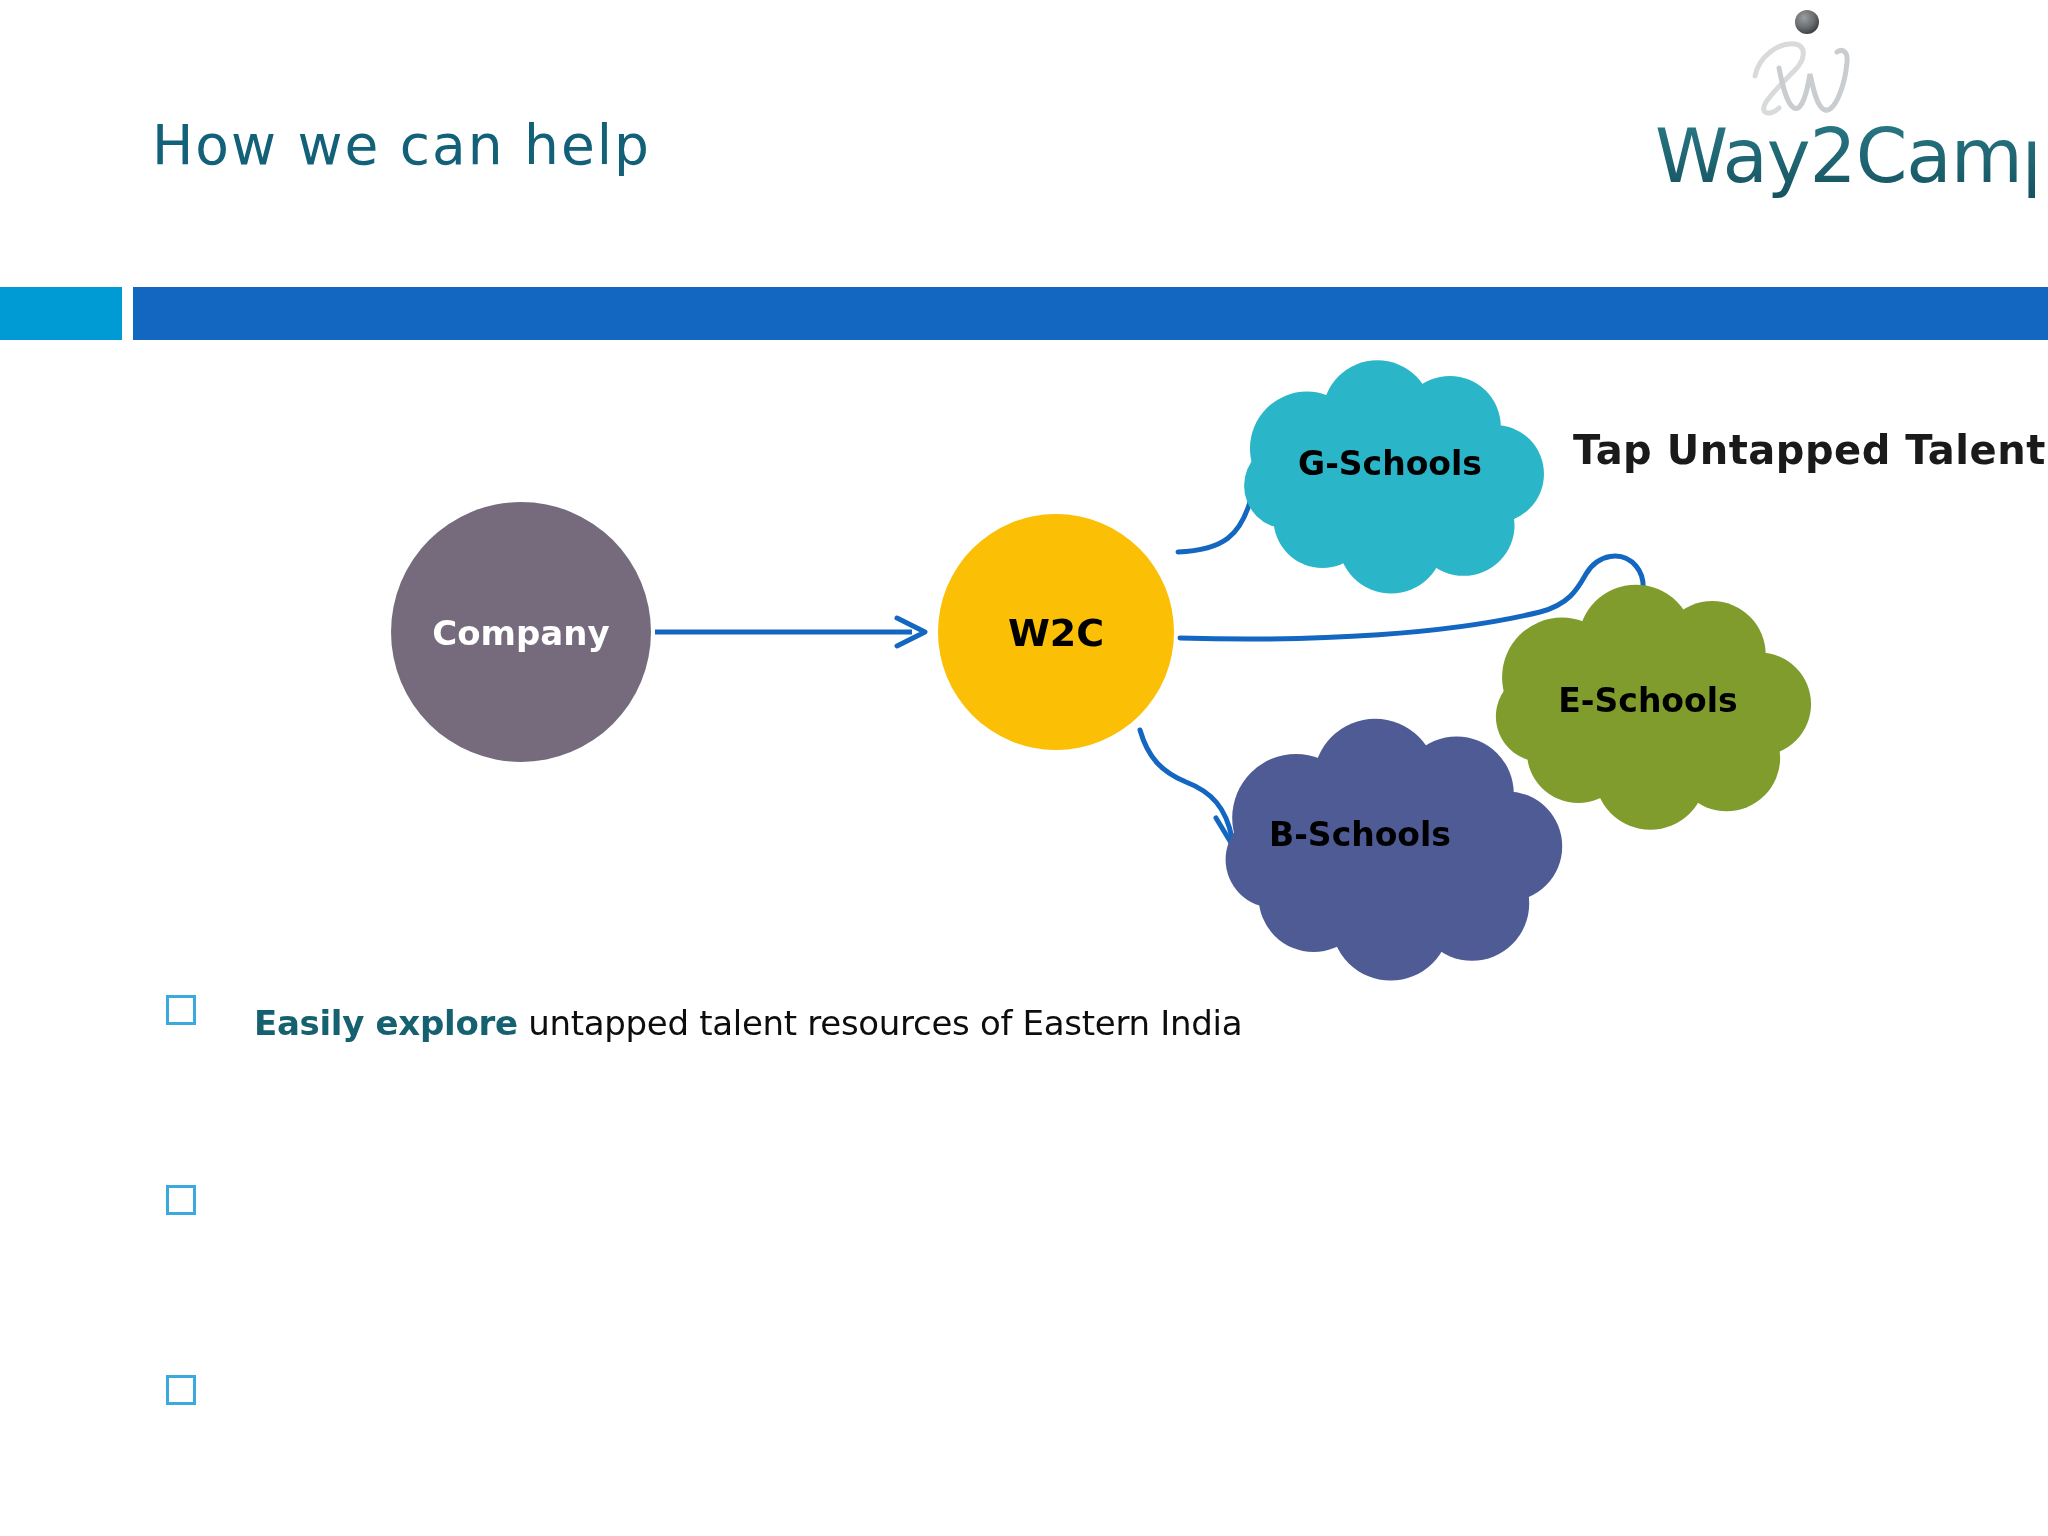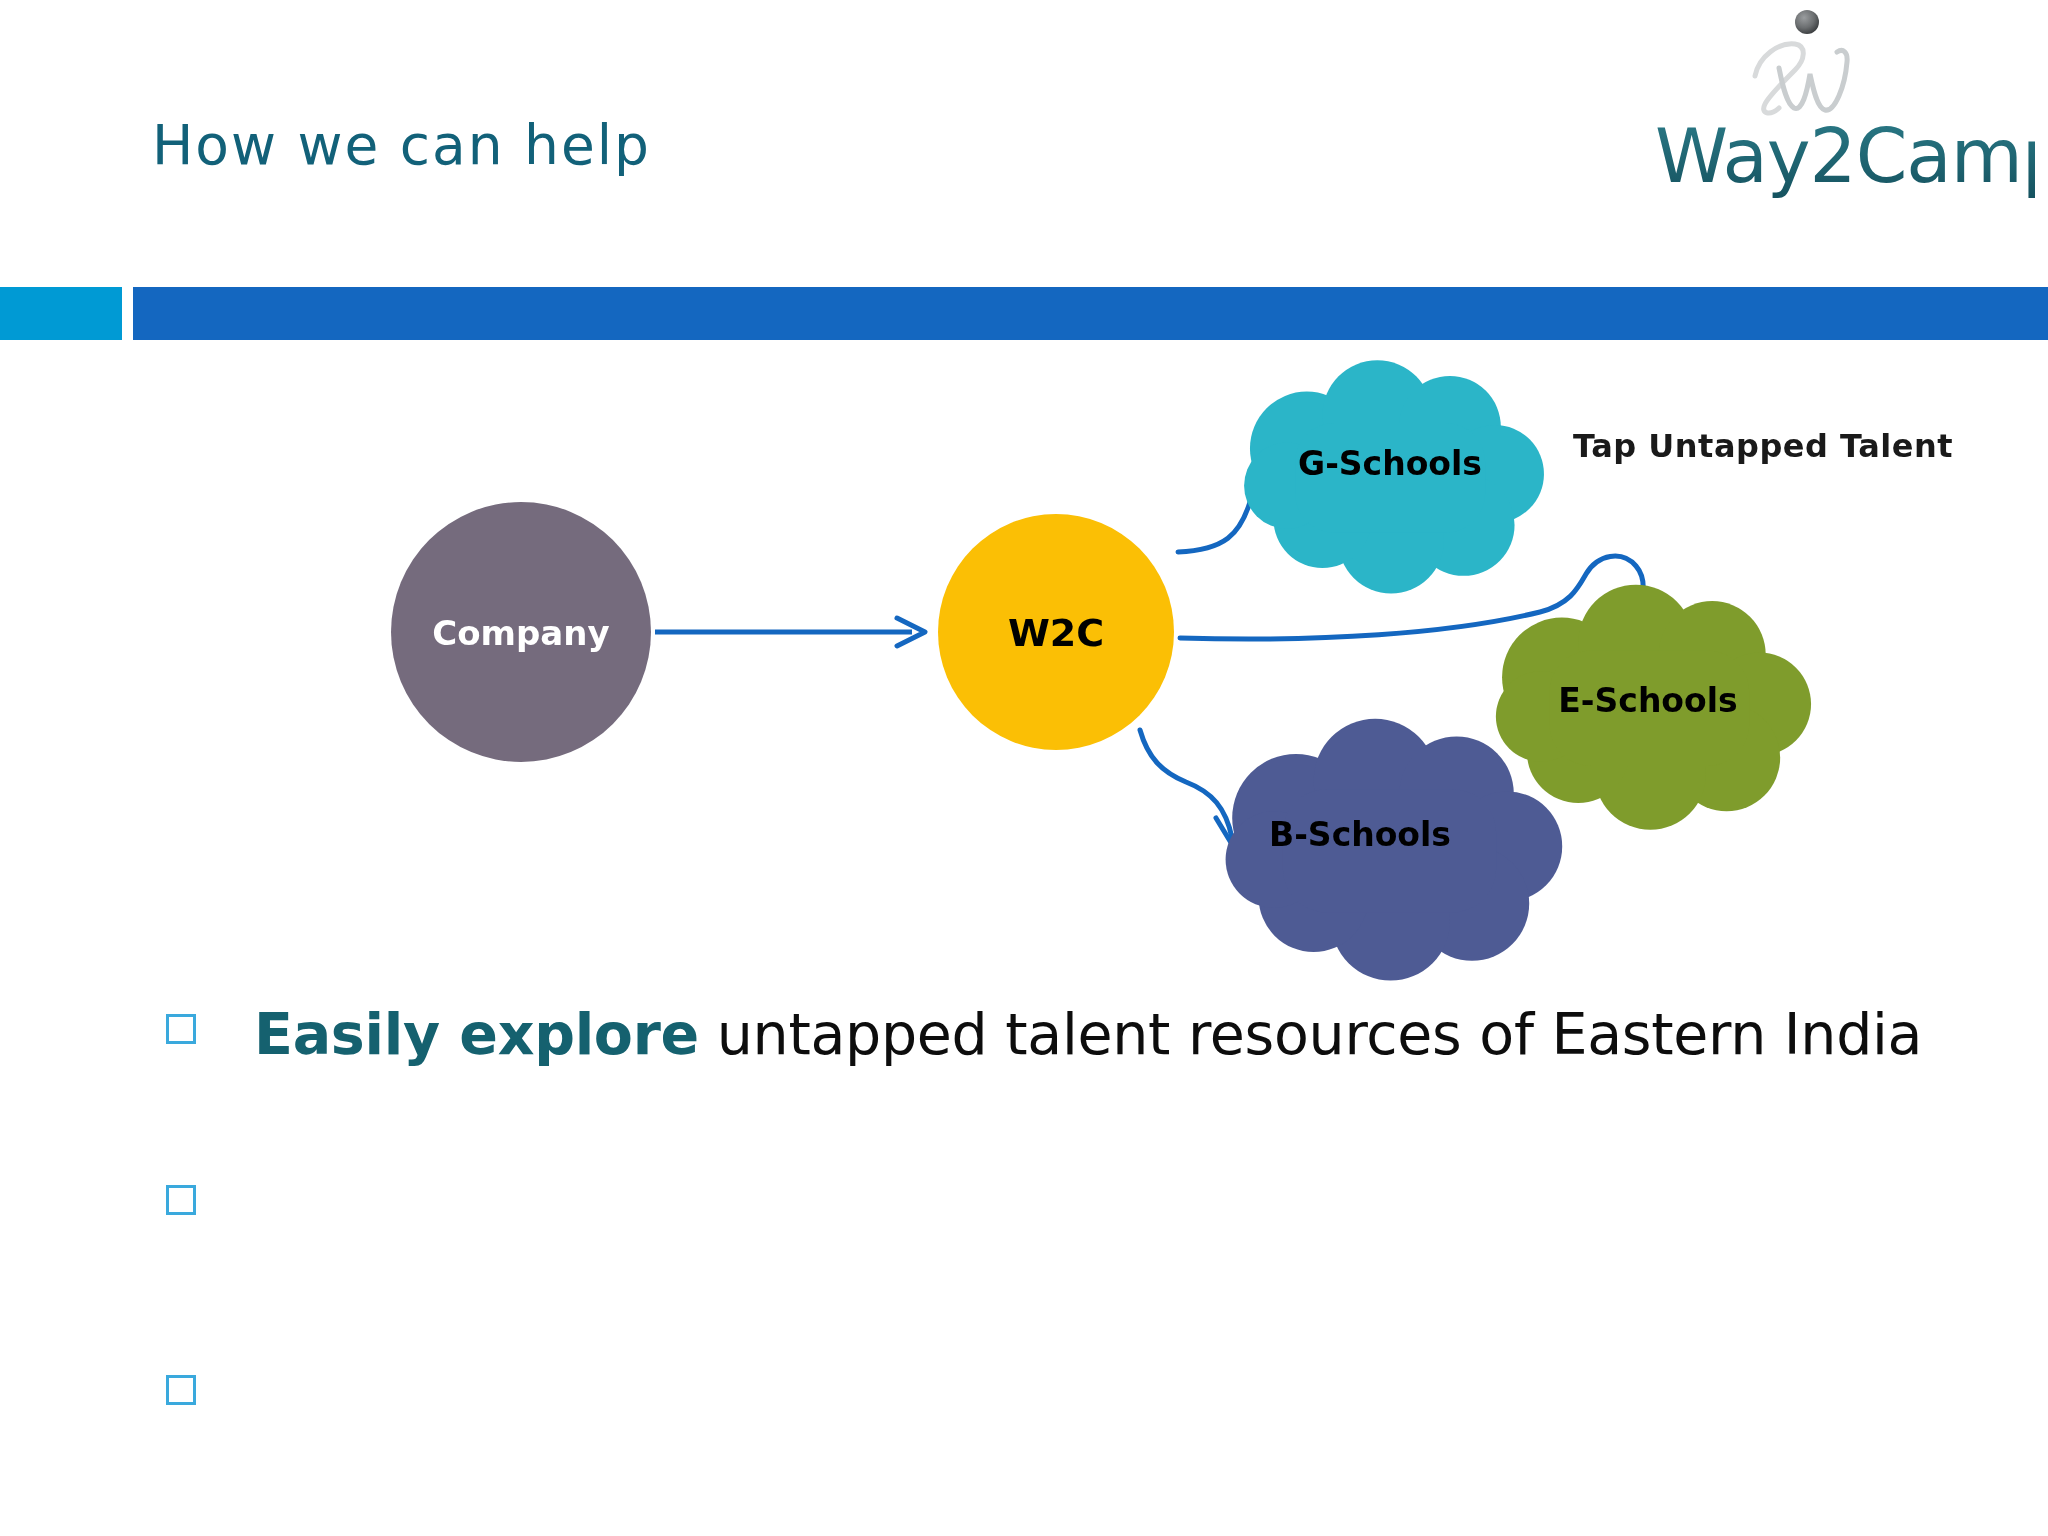--- a/index.html
+++ b/index.html
@@ -70,21 +70,21 @@
   .node-label {
     font-family: "DejaVu Sans", sans-serif;
     font-weight: bold;
   }
 
   #callout-text {
     position: absolute;
     left: 1573px;
     top: 427px;
     font-family: "DejaVu Sans", sans-serif;
-    font-size: 32px;
+    font-size: 40px;
     font-weight: bold;
     color: #1a1a1a;
     letter-spacing: 0.5px;
     white-space: nowrap;
   }
 
   
   #bullet-list {
     position: absolute;
     left: 0px;
@@ -101,21 +101,21 @@
     width: 30px;
     height: 30px;
     box-sizing: border-box;
     border: 3px solid #3aa9dd;
     margin-left: 166px;
     margin-right: 58px;
     position: relative;
     top: -10px;
   }
   .bullet-text {
-    font-size: 57px;
+    font-size: 34px;
     line-height: 1.05;
     color: #0d0d0d;
     white-space: nowrap;
     font-family: "DejaVu Sans", sans-serif;
     letter-spacing: -0.3px;
   }
   .bullet-strong {
     font-weight: bold;
     color: #15616f;
   }

